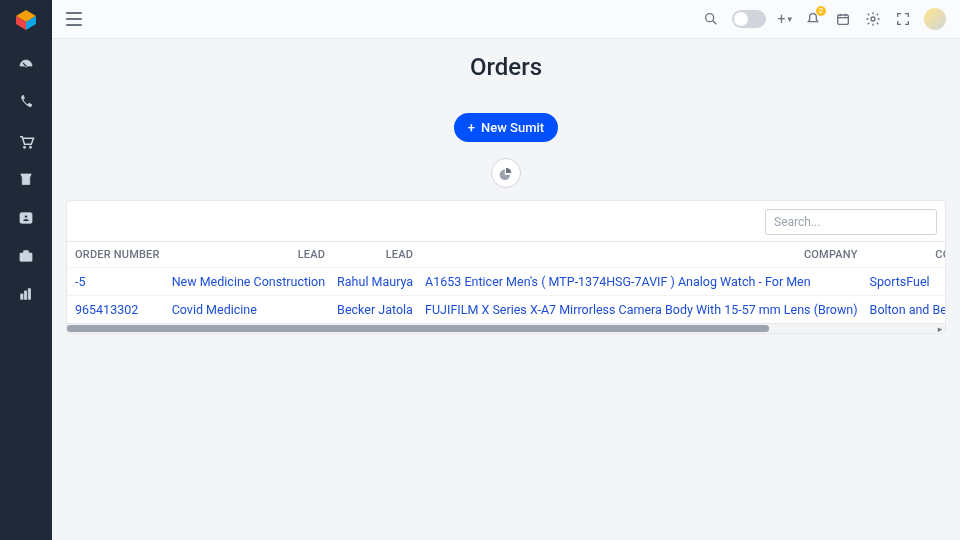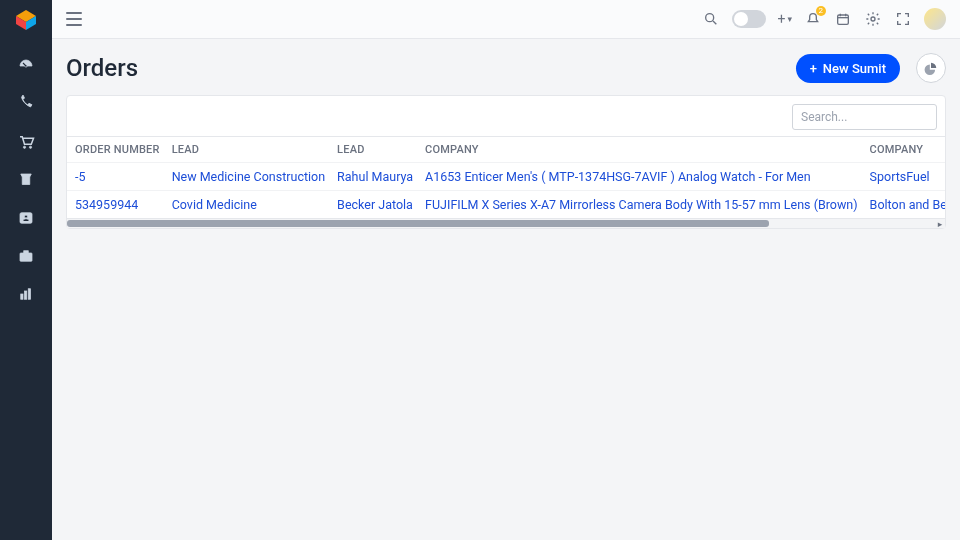--- a/index.html
+++ b/index.html
@@ -16,33 +16,33 @@
 .hamburger span{height:2px;background:#6b7280;border-radius:1px;}
 .topbar-spacer{flex:1;}
 .top-icon{width:18px;height:18px;color:#6b7280;display:flex;align-items:center;justify-content:center;cursor:pointer;}
 .top-icon svg{width:16px;height:16px;stroke:currentColor;fill:none;stroke-width:2;}
 .toggle{width:34px;height:18px;background:#d1d5db;border-radius:9px;position:relative;cursor:pointer;}
 .toggle::after{content:"";position:absolute;left:2px;top:2px;width:14px;height:14px;background:#fff;border-radius:50%;}
 .plus-dd{display:flex;align-items:center;color:#6b7280;cursor:pointer;font-size:14px;}
 .bell-wrap{position:relative;}
 .badge{position:absolute;top:-4px;right:-4px;background:#fbbf24;color:#fff;font-size:8px;border-radius:6px;padding:0 3px;line-height:10px;}
 .avatar{width:22px;height:22px;border-radius:50%;background:linear-gradient(135deg,#fde68a,#d1d5db);cursor:pointer;}
-.page-head{display:flex;align-items:center;padding:14px 14px 12px;gap:16px;}
+.page-head{display:flex;align-items:center;padding:14px 14px 12px;gap:16px;flex-direction:column;}
 .page-title{font-size:24px;color:#1f2937;font-weight:500;}
 .head-spacer{flex:1;}
 .btn-primary{background:#1e40ff;background:#1544ff;background:#0e4fff;background:#1a56ff;background:#0b5fff;background:#0052ff;background:#004eff;color:#fff;border:none;border-radius:18px;padding:7px 14px;font-size:13px;font-weight:500;cursor:pointer;display:flex;align-items:center;gap:6px;}
 .btn-primary{background:#0050ff;}
 .btn-icon-round{width:30px;height:30px;border:1px solid #d1d5db;border-radius:50%;background:#fff;display:flex;align-items:center;justify-content:center;color:#6b7280;cursor:pointer;}
 .panel{background:#fff;margin:0 14px;border:1px solid #e5e7eb;border-radius:4px;display:flex;flex-direction:column;}
 .panel-top{display:flex;justify-content:flex-end;padding:8px 8px 6px;}
-.search{width:145px;height:26px;border:1px solid #d1d5db;border-radius:3px;padding:0 8px;font-size:12px;color:#6b7280;}
+.search{width:172px;height:26px;border:1px solid #d1d5db;border-radius:3px;padding:0 8px;font-size:12px;color:#6b7280;}
 .search::placeholder{color:#9ca3af;}
 .table-wrap{overflow-x:auto;position:relative;border-top:1px solid #e5e7eb;}
 table{border-collapse:collapse;font-size:12.5px;white-space:nowrap;min-width:100%;}
-th{color:#6b7280;font-weight:500;font-size:11px;text-align:left;padding:6px 4px 6px 8px;letter-spacing:.2px;}
+th{color:#6b7280;font-weight:500;font-size:11px;text-align:right;padding:6px 4px 6px 8px;letter-spacing:.2px;}
 td{padding:6px 4px 6px 8px;color:#1d4ed8;border-top:1px solid #f1f2f4;}
 td.link{color:#1d4ed8;cursor:pointer;}
 .hscroll{height:10px;background:#f3f4f6;border-top:1px solid #e5e7eb;position:relative;}
 .hscroll .thumb{position:absolute;left:0;top:1px;height:7px;width:80%;background:#9ca3af;border-radius:3px;}
 .hscroll .arrow{position:absolute;top:0;width:10px;height:10px;color:#6b7280;font-size:9px;display:flex;align-items:center;justify-content:center;}
 .hscroll .arrow.left{left:0;}
 .hscroll .arrow.right{right:0;}
 </style>
 </head>
 <body>
@@ -180,21 +180,21 @@
           <tbody>
             <tr>
               <td class="link">-5</td>
               <td class="link">New Medicine Construction</td>
               <td>Rahul Maurya</td>
               <td>A1653 Enticer Men's ( MTP-1374HSG-7AVIF ) Analog Watch - For Men</td>
               <td>SportsFuel</td>
 
             </tr>
             <tr>
-              <td class="link">534959944</td>
+              <td class="link">965413302</td>
               <td class="link">Covid Medicine</td>
               <td>Becker Jatola</td>
               <td>FUJIFILM X Series X-A7 Mirrorless Camera Body With 15-57 mm Lens (Brown)</td>
               <td>Bolton and Becker Co</td>
 
             </tr>
           </tbody>
         </table>
       </div>
       <div class="hscroll">

